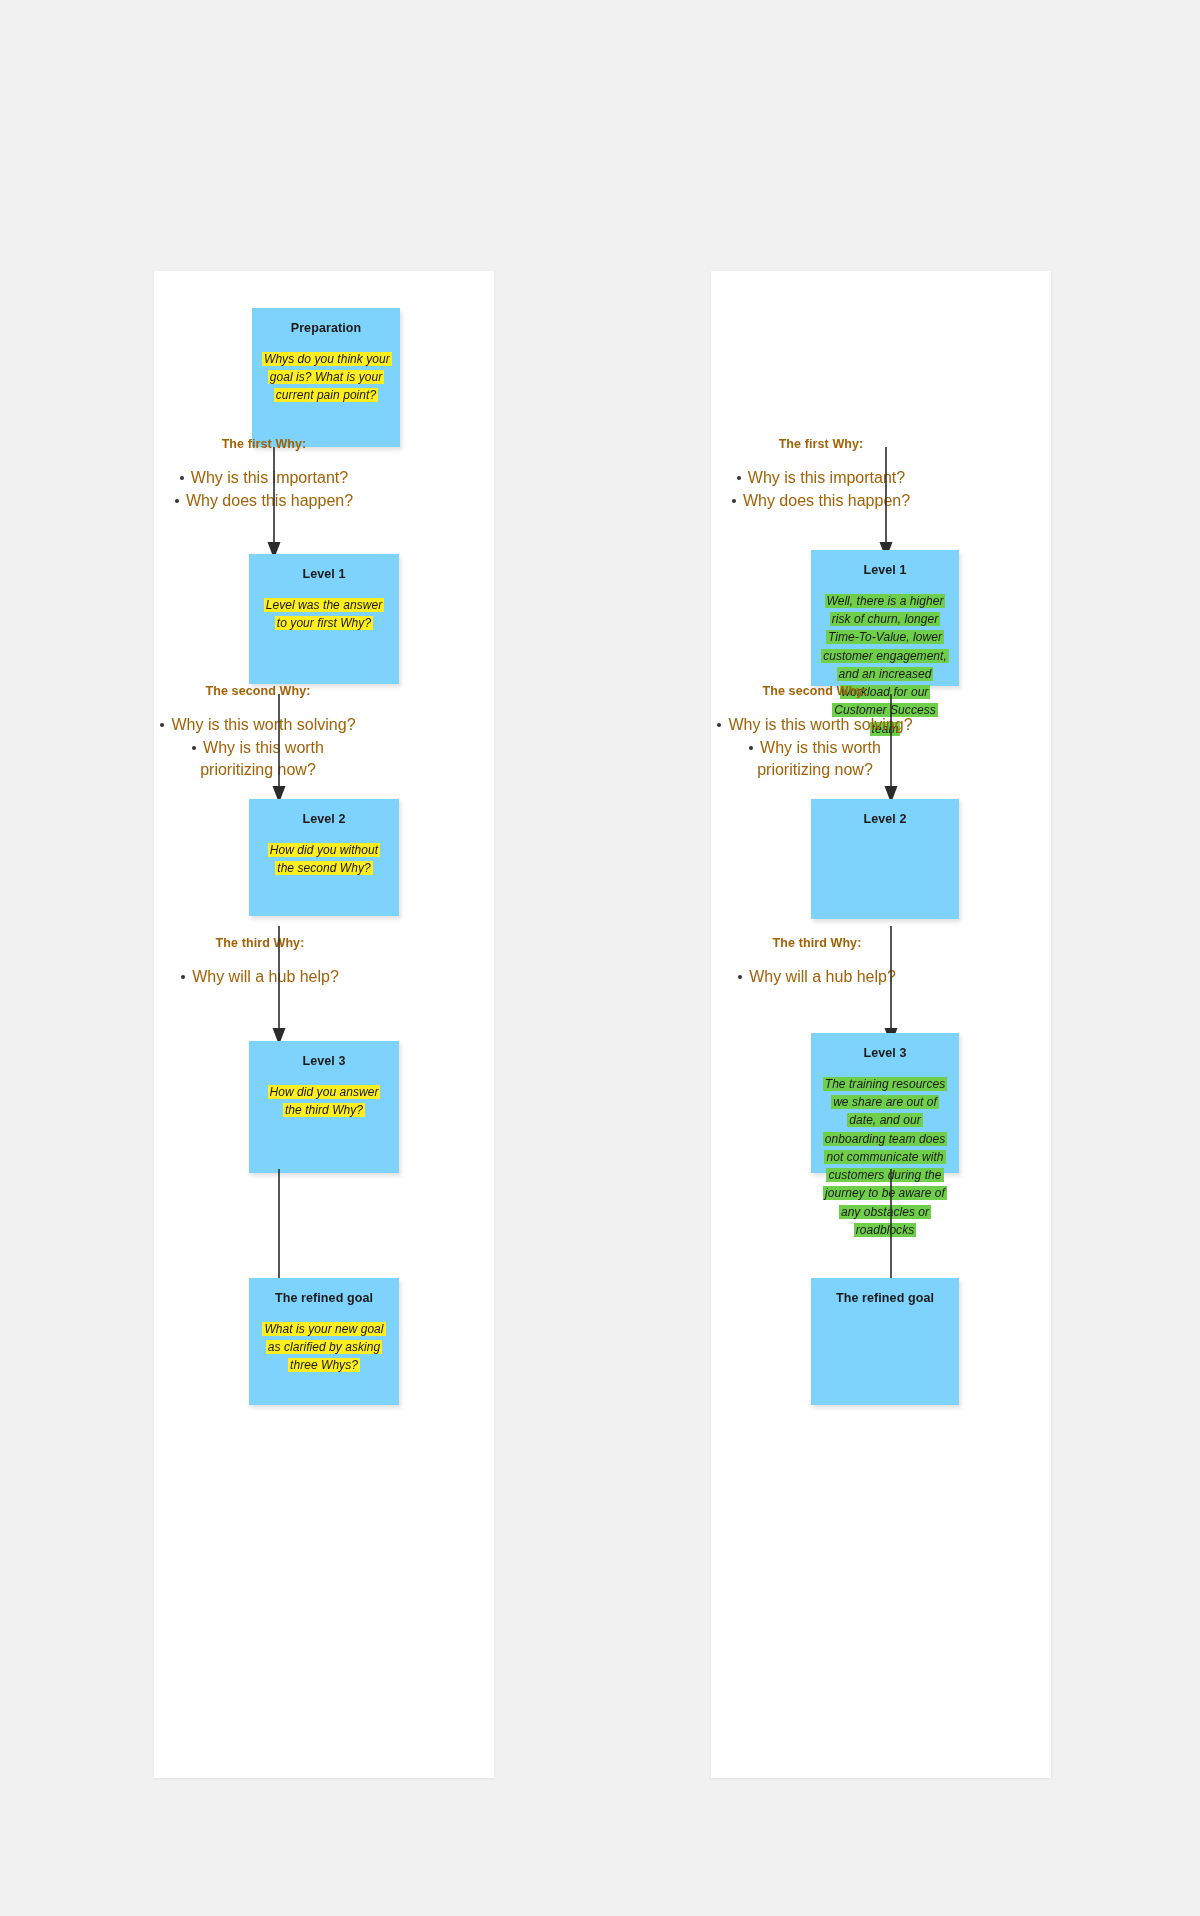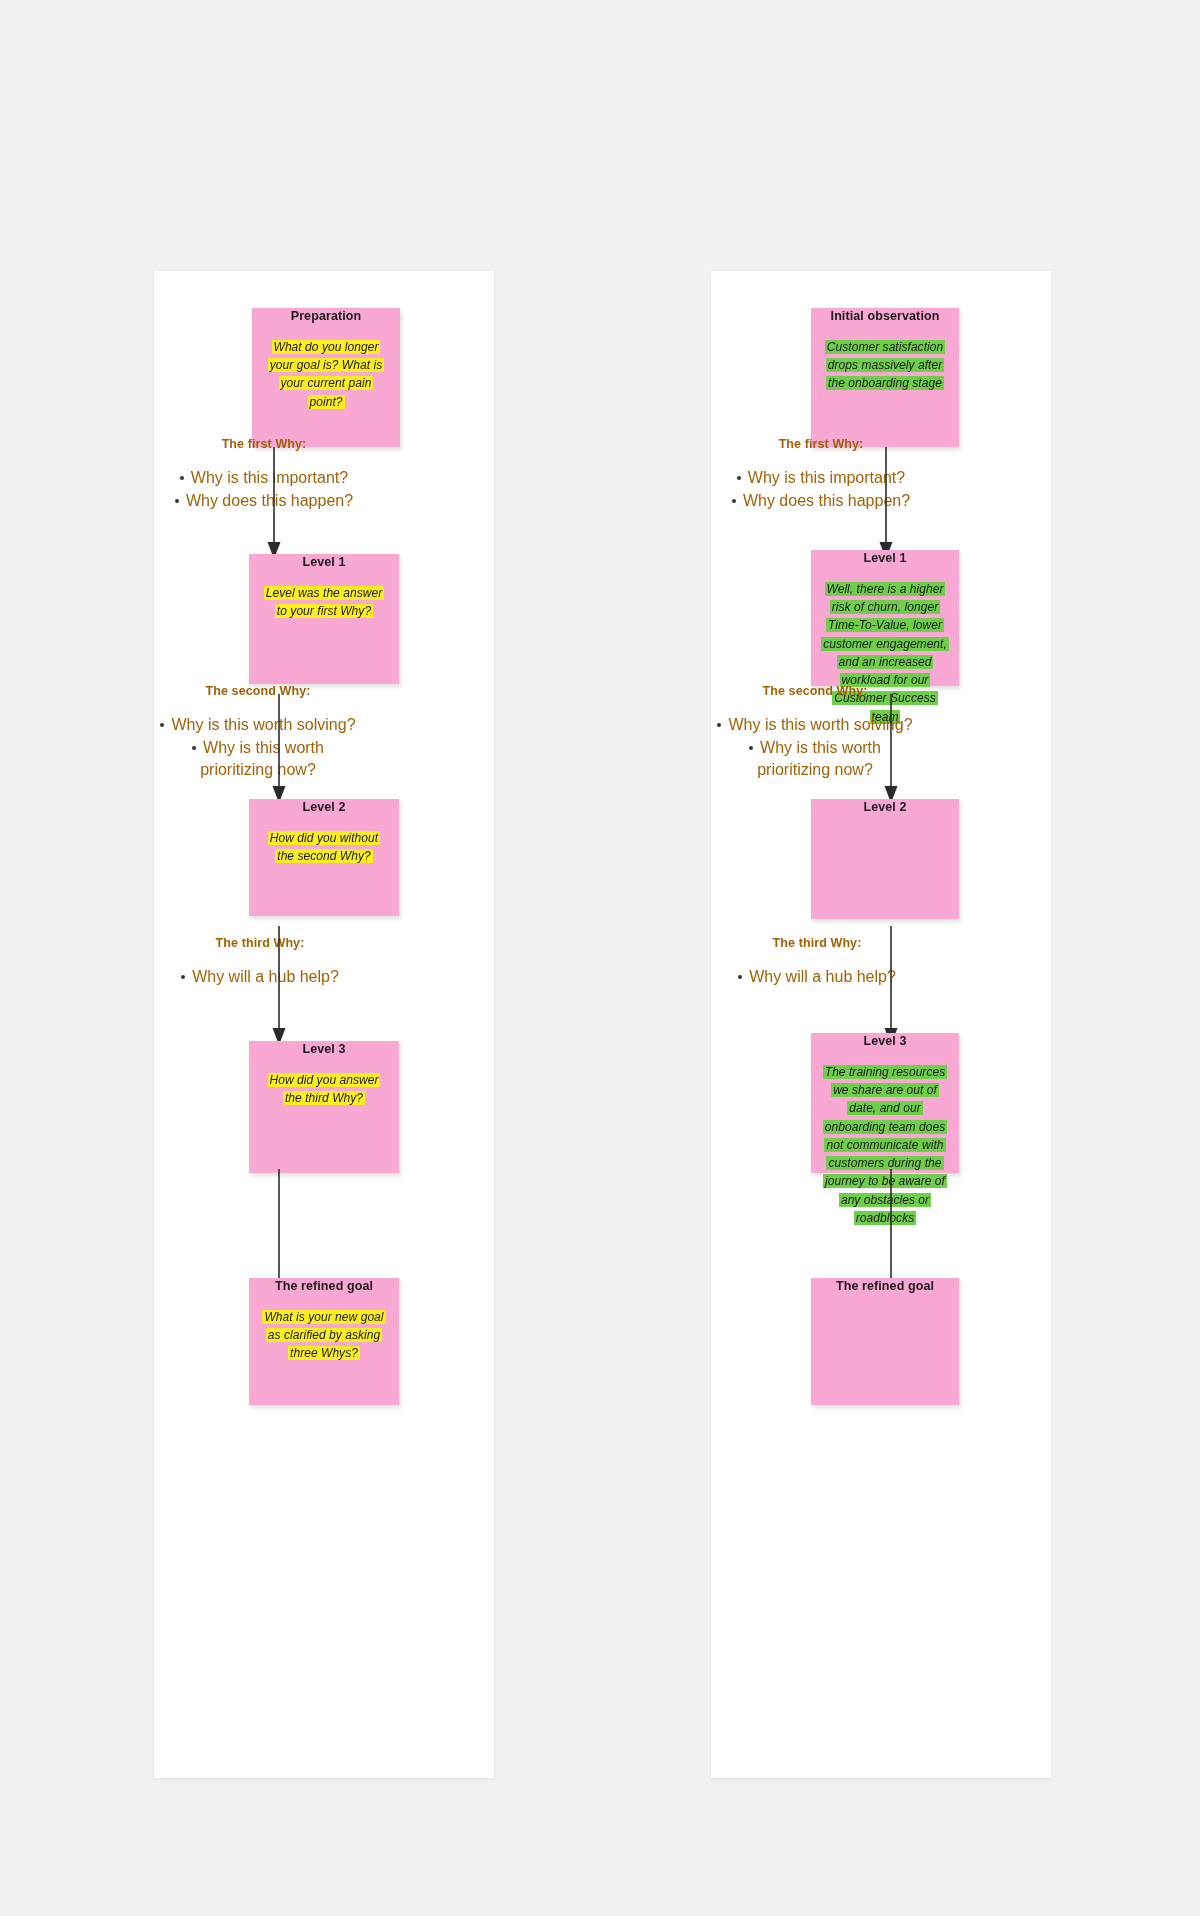--- a/index.html
+++ b/index.html
@@ -31,23 +31,23 @@
 
   .flow {
     position: relative;
     width: 100%;
     height: 100%;
   }
 
   
   .note {
     position: absolute;
-    background: #f9a8d4;
+    background: #7dd3fc;
     box-shadow: 2px 3px 4px rgba(0,0,0,0.12);
-    padding: 0 10px;
+    padding: 12px 10px;
     text-align: center;
   }
 
   .note-title {
     font-size: 12.5px;
     font-weight: bold;
     color: #1a1a1a;
     line-height: 1.28;
     margin-bottom: 14px;
     letter-spacing: 0.1px;
@@ -114,21 +114,21 @@
 <body>
 
 <div class="board">
 
   <div class="card card-left">
     <div class="flow">
 
       <div class="note" style="left:98px; top:37px; width:148px; height:139px;">
         <div class="note-title">Preparation</div>
         <div class="note-body">
-          <span class="hl hl-yellow">What do you longer your goal is? What is your current pain point?</span>
+          <span class="hl hl-yellow">Whys do you think your goal is? What is your current pain point?</span>
         </div>
       </div>
 
       <div class="why" style="left:10px; top:166px;">
         <div class="why-title">The first Why:</div>
         <ul class="why-list">
           <li><span class="dot"></span><span>Why is this important?</span></li>
           <li><span class="dot"></span><span>Why does this happen?</span></li>
         </ul>
       </div>
@@ -192,26 +192,20 @@
           <span class="hl hl-yellow">What is your new goal as clarified by asking three Whys?</span>
         </div>
       </div>
 
     </div>
   </div>
 
   <div class="card card-right">
     <div class="flow">
 
-      <div class="note" style="left:100px; top:37px; width:148px; height:139px;">
-        <div class="note-title">Initial observation</div>
-        <div class="note-body">
-          <span class="hl hl-green">Customer satisfaction drops massively after the onboarding stage</span>
-        </div>
-      </div>
 
       <div class="why" style="left:10px; top:166px;">
         <div class="why-title">The first Why:</div>
         <ul class="why-list">
           <li><span class="dot"></span><span>Why is this important?</span></li>
           <li><span class="dot"></span><span>Why does this happen?</span></li>
         </ul>
       </div>
       <svg class="arrow" style="left:163px; top:176px;" width="24" height="113" viewBox="0 0 24 113">
         <line x1="12" y1="0" x2="12" y2="98"></line>

